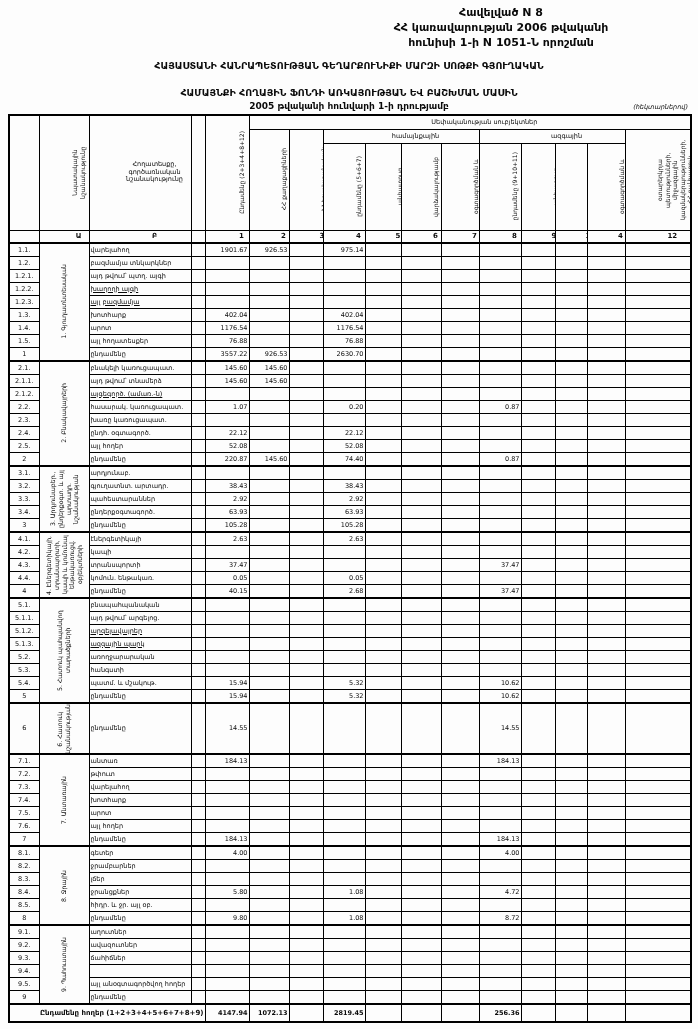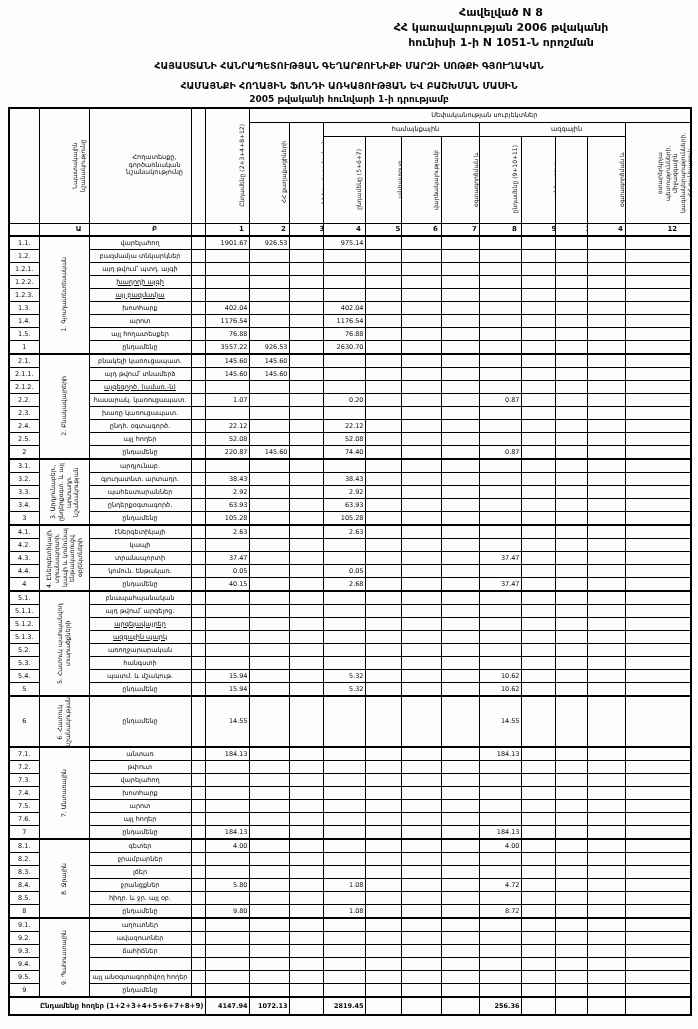--- a/index.html
+++ b/index.html
@@ -6,39 +6,39 @@
   body{
     width:698px;height:1029px;overflow:hidden;background:#fdfdfd;color:#0a0a0a;
     font-family:"DejaVu Sans",sans-serif;
   }
   .page{padding:6px 8px 0 8px;}
   .appendix{margin-left:295px;width:396px;text-align:center;font-weight:bold;
     font-size:11px;line-height:1.35;}
   .titles{text-align:center;font-weight:bold;margin-top:9px;}
   .t1{font-size:11px;letter-spacing:6px;}
   .t2{font-size:9.5px;margin-top:4px;}
-  .t3{font-size:9.5px;margin-top:9px;}
+  .t3{font-size:9.5px;margin-top:16px;}
   .t4{font-size:9px;margin-top:3px;}
   .units{text-align:right;font-style:italic;font-size:6.5px;margin-top:-8px;padding-right:2px;}
 
   table.main{border-collapse:collapse;table-layout:fixed;width:682px;margin:3px auto 0 auto;
     border:2px solid #000;}
   .main th,.main td{border:1px solid #000;padding:0 1px;overflow:hidden;font-weight:normal;}
   .main thead th{font-size:6px;text-align:center;vertical-align:middle;padding-left:30px;}
   .main td{height:12px;font-size:6.5px;white-space:nowrap;vertical-align:middle;}
   tr.band1 th{height:13px;font-size:6.5px;}
   tr.band2 th{height:13px;font-size:6.5px;}
   tr.vrow th{height:86px;vertical-align:middle;}
   tr.numrow th{height:11px;font-size:7px;font-weight:bold;}
   .hwrap{white-space:normal;line-height:1.15;}
   .vtext{writing-mode:vertical-rl;transform:rotate(180deg);margin:0 auto;
     font-size:6px;line-height:1.25;white-space:normal;text-align:center;max-height:84px;}
   .gv{max-height:none;font-size:6.2px;}
   .rownum{text-align:center;font-size:6.5px;}
-  .lbl{text-align:center;}
+  .lbl{text-align:left;}
   .ind1{padding-left:10px;}
   .ind2{padding-left:24px;text-decoration:underline;}
   .num{text-align:right;font-size:7px;}
   .sepL{border-left:2px solid #000;}
   tr.group-start td{border-top:2px solid #000;}
   tr.tall td{height:40px;}
   tr.grand td{height:16px;font-weight:bold;}
   tr.grand .glabel{font-size:7px;text-align:right;}
   .group-cell{vertical-align:middle;}
 </style>
@@ -51,20 +51,21 @@
     <div>Հավելված N 8</div>
     <div>ՀՀ կառավարության 2006 թվականի</div>
     <div>հունիսի 1-ի N 1051-Ն որոշման</div>
   </div>
 
   <div class="titles">
     <div class="t2">ՀԱՅԱՍՏԱՆԻ ՀԱՆՐԱՊԵՏՈՒԹՅԱՆ ԳԵՂԱՐՔՈՒՆԻՔԻ ՄԱՐԶԻ ՍՈԹՔԻ ԳՅՈՒՂԱԿԱՆ</div>
     <div class="t3">ՀԱՄԱՅՆՔԻ ՀՈՂԱՅԻՆ ՖՈՆԴԻ ԱՌԿԱՅՈՒԹՅԱՆ ԵՎ ԲԱՇԽՄԱՆ ՄԱՍԻՆ</div>
     <div class="t4">2005 թվականի հունվարի 1-ի դրությամբ</div>
   </div>
+  <div class="units">(հեկտարներով)</div>
 
   <table class="main">
     <colgroup>
       <col style="width:30px">
         <col style="width:50px">
         <col style="width:102px">
         <col style="width:14px">
       <col style="width:44px">
         <col style="width:40px">
         <col style="width:34px">

